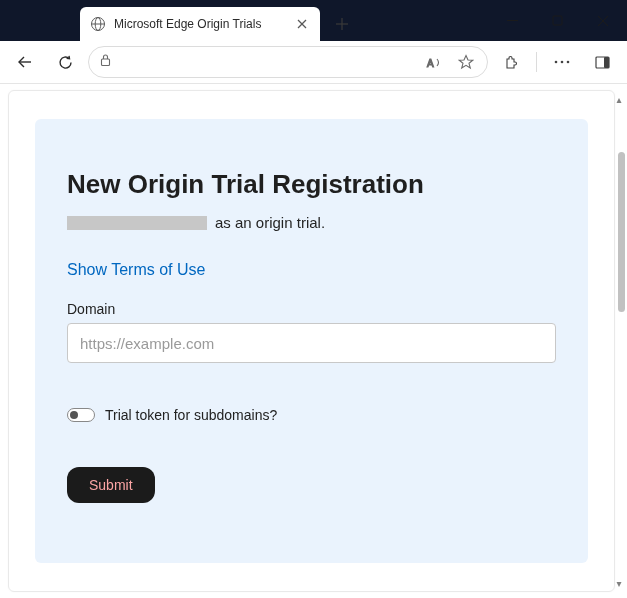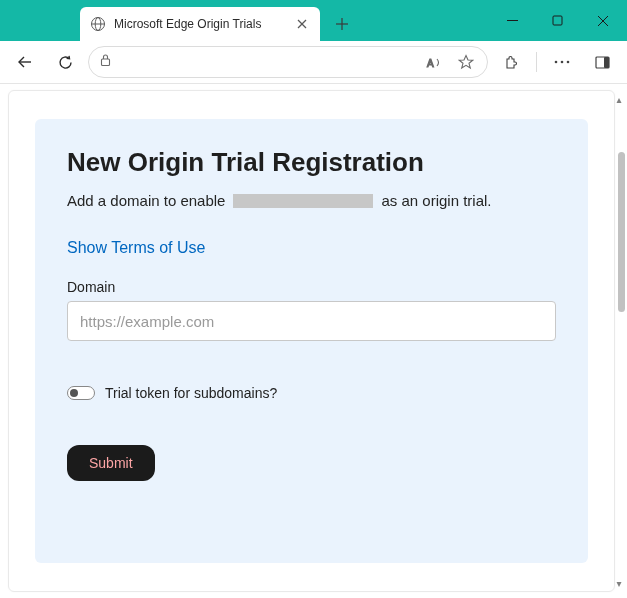--- a/index.html
+++ b/index.html
@@ -8,21 +8,21 @@
       background: #ffffff;
       width: 627px;
       height: 598px;
       overflow: hidden;
       position: relative;
     }
 
     
     .titlebar {
       height: 41px;
-      background: #14b8a6;
+      background: #0f172a;
       display: flex;
       align-items: center;
       position: relative;
     }
     .tab-strip {
       display: flex;
       align-items: flex-end;
       height: 100%;
       padding-left: 80px;
     }
@@ -107,21 +107,21 @@
       position:absolute; right:1px; width:10px; height:10px; color:#808080; font-size:10px; text-align:center;
     }
     .scroll-arrow-up { top:0; }
     .scroll-arrow-down { bottom:0; }
 
     
     .content-wrap { padding: 28px 26px; height:100%; overflow:hidden;}
     .card {
       background: #eaf3fd;
       border-radius: 6px;
-      padding: 28px 32px 42px 32px;
+      padding: 50px 32px 42px 32px;
       height: 100%;
     }
     .h1 {
       font-size: 26px;
       font-weight: 600;
       color: #1f1f1f;
       margin-bottom: 14px;
     }
     .subtitle {
       font-size: 15px;
@@ -289,21 +289,20 @@
       </svg>
   </div>
 </div>
 
 <div class="viewport">
   <div class="page-scroll">
     <div class="content-wrap">
       <div class="card">
         <h1 class="h1">New Origin Trial Registration</h1>
         <div class="subtitle">
-          <span>Add a domain to enable</span>
           <span class="redacted"></span>
           <span>as an origin trial.</span>
         </div>
         <a class="link">Show Terms of Use</a>
         <div class="field-label">Domain</div>
         <input class="text-input" type="text" placeholder="https://example.com" style="">
         <div class="toggle-row">
           <div class="toggle">
             <div class="toggle-knob"></div>
           </div>

